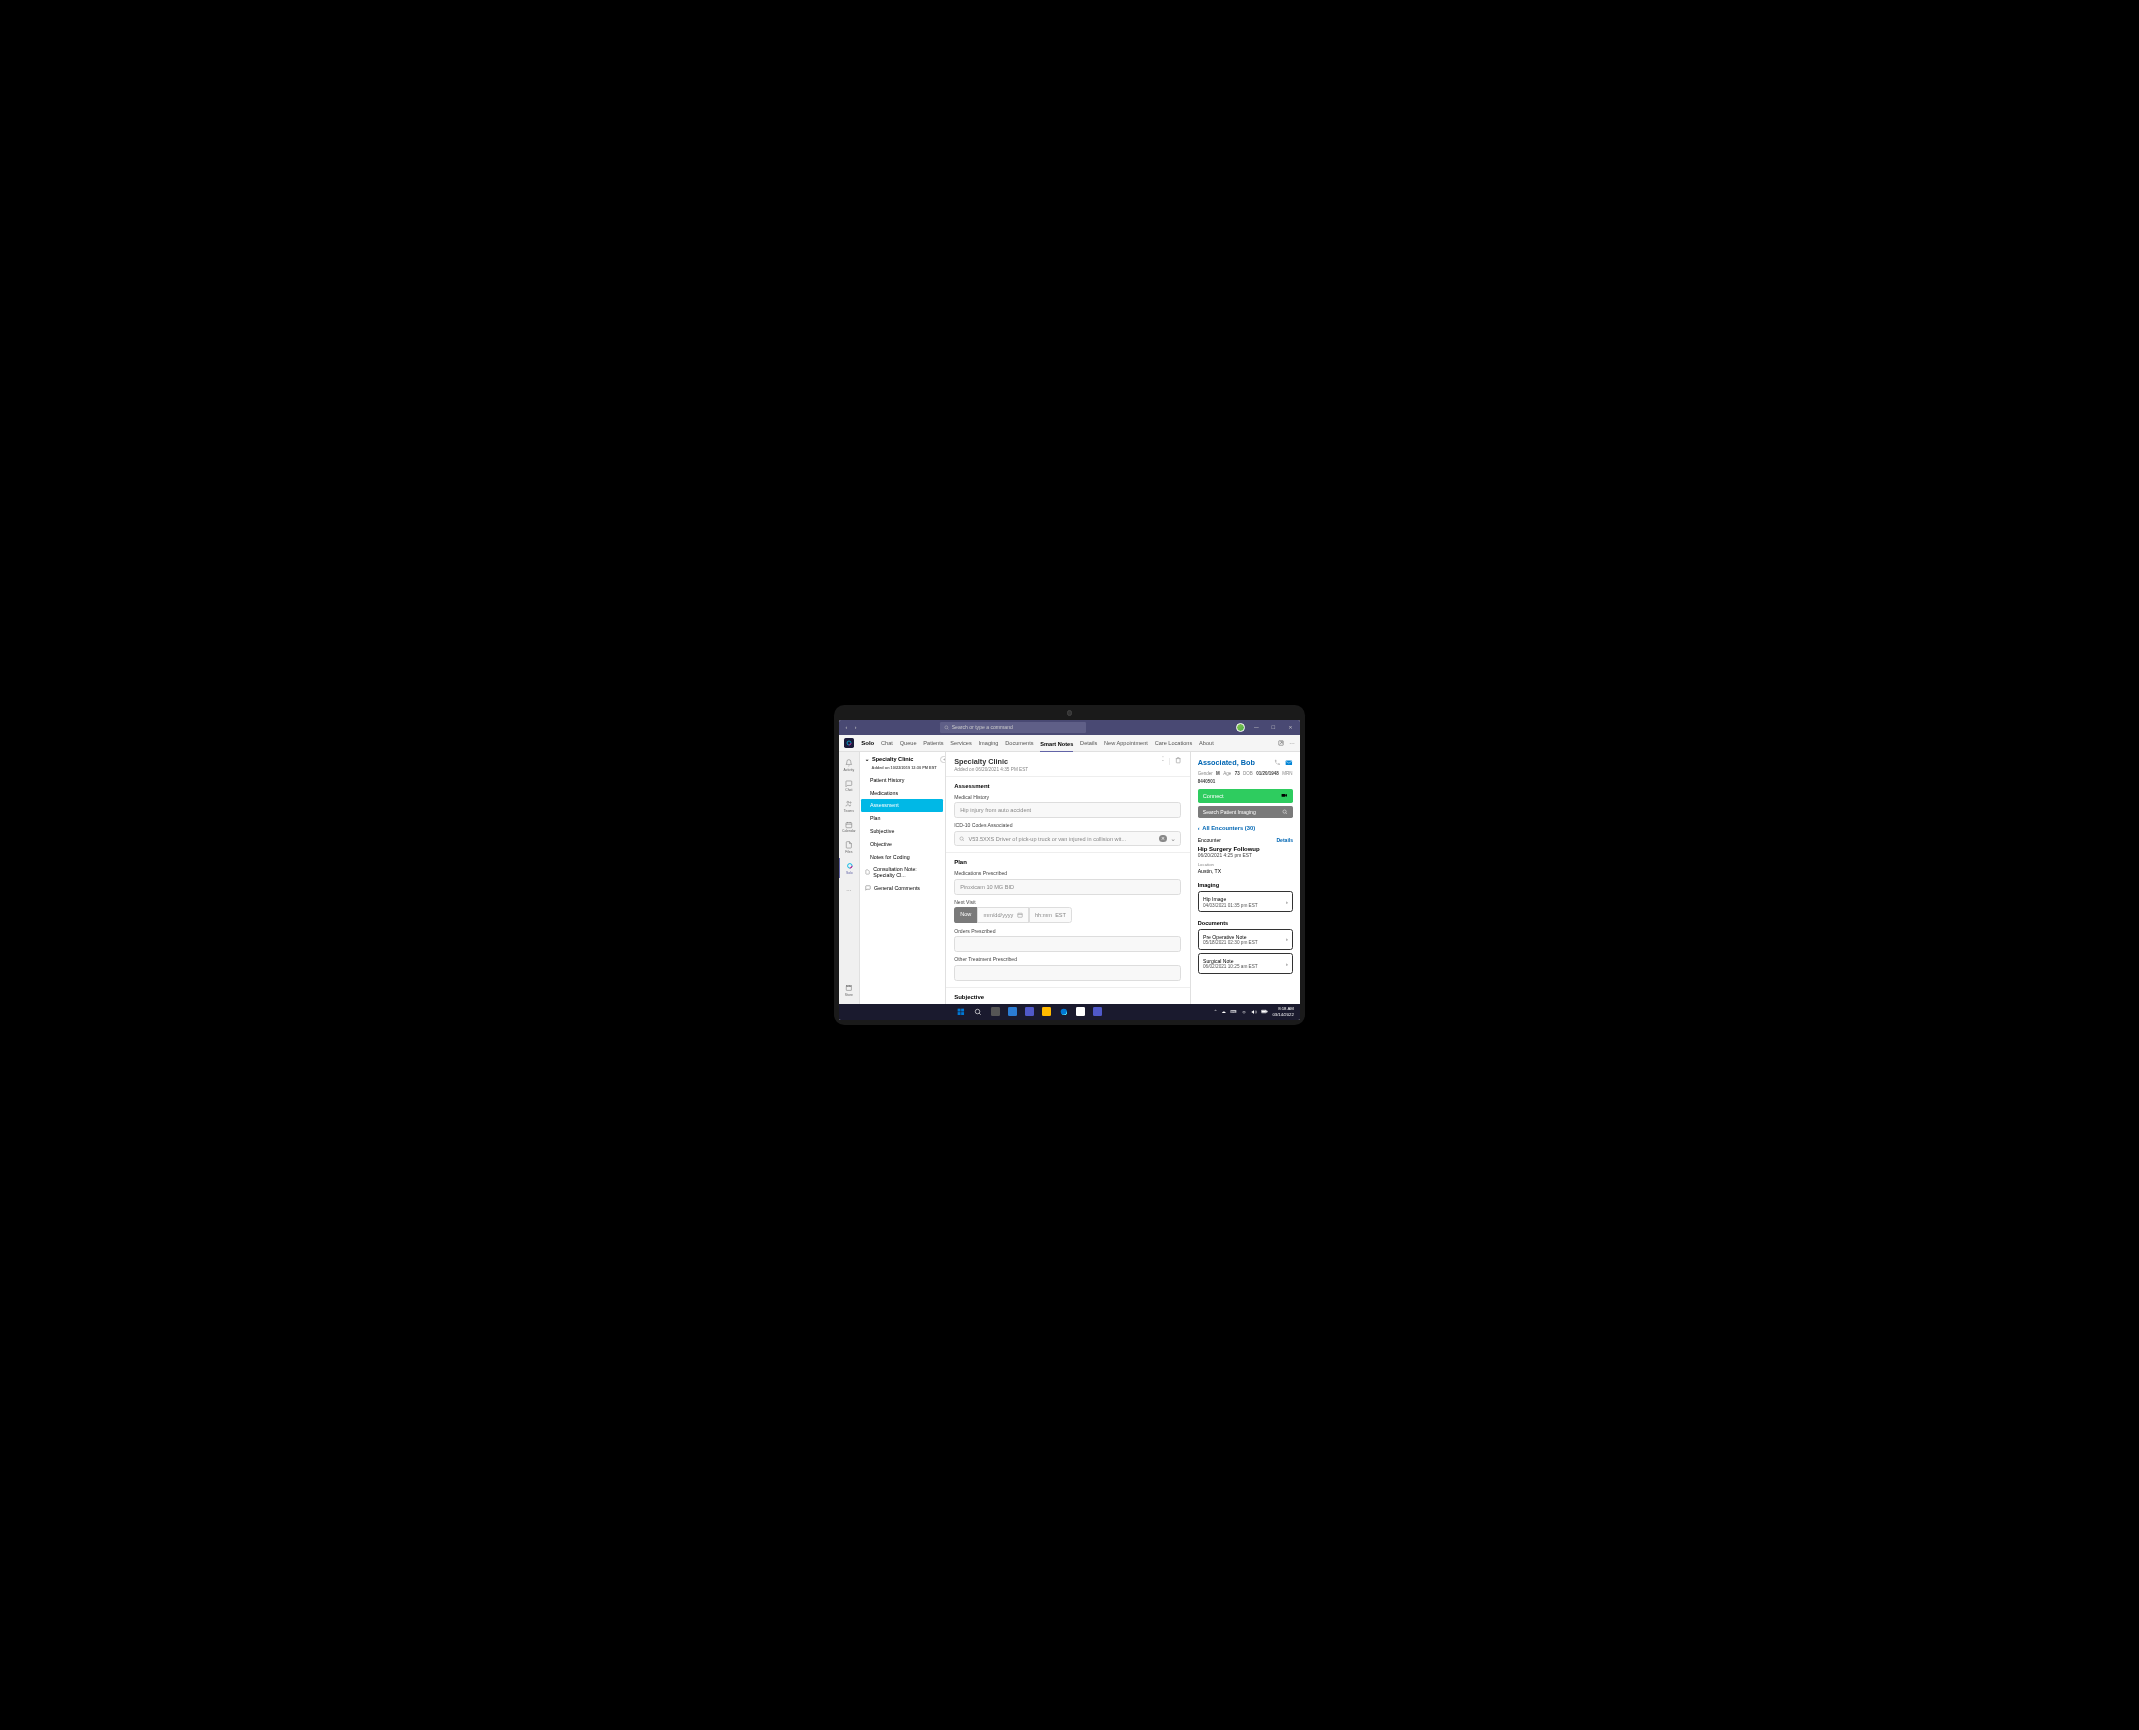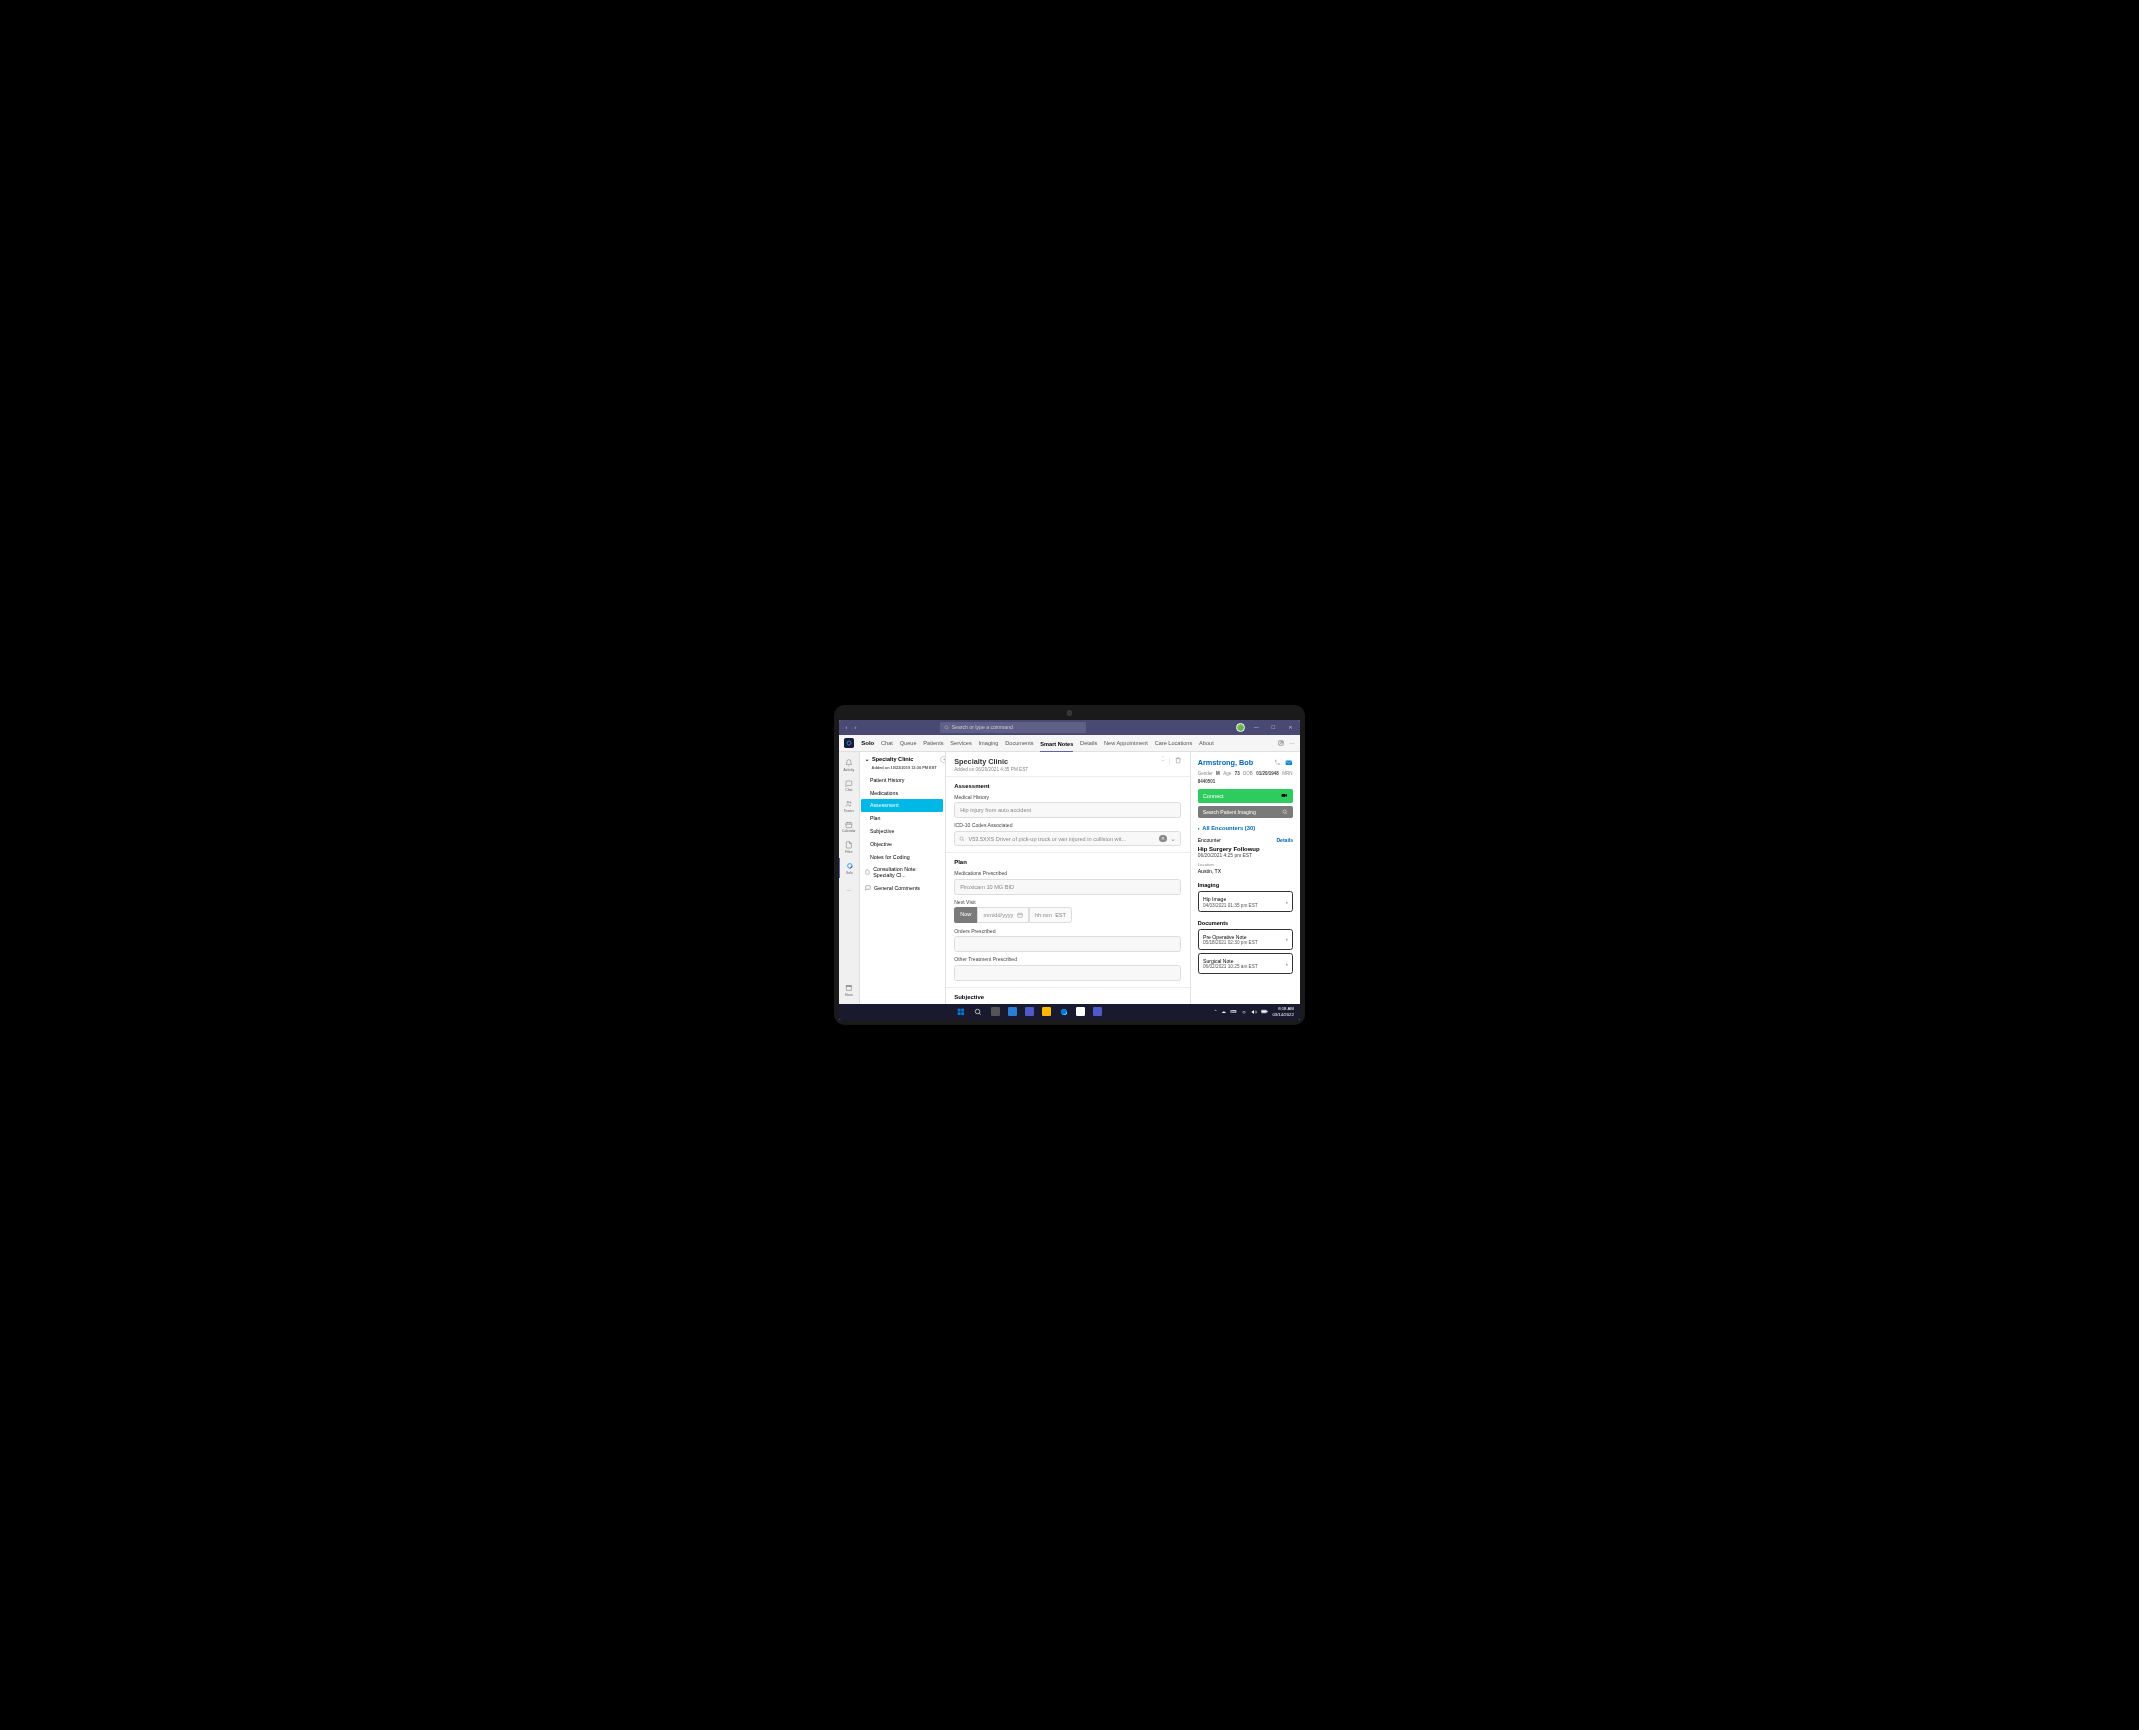--- a/index.html
+++ b/index.html
@@ -296,21 +296,21 @@
         <div class="input">&nbsp;</div>
       </div>
 
       <div class="section">
         <div class="section-title">Subjective</div>
       </div>
     </div>
 
     <div class="patient-col">
       <div class="patient-name">
-        <span>Armstrong, Bob</span>
+        <span>Associated, Bob</span>
         <div class="patient-icons">
           <span style="color:#bbb">
                   <svg width="6.8" height="6.8" viewBox="0 0 24 24" fill="currentColor">
                     <path d="M6.6 10.8a15 15 0 006.6 6.6l2.2-2.2a1 1 0 011-.25 11 11 0 003.5.56 1 1 0 011 1V20a1 1 0 01-1 1A17 17 0 013 4a1 1 0 011-1h3.5a1 1 0 011 1 11 11 0 00.56 3.5 1 1 0 01-.25 1z"></path>
                   </svg>
                 </span>
           <span style="color:#0084d6">
                   <svg width="7.7" height="7.7" viewBox="0 0 24 24" fill="currentColor">
                     <rect x="2" y="5" width="20" height="14" rx="2"></rect>
                     <path d="M2 7l10 6 10-6" fill="none" stroke="#fff" stroke-width="1.5"></path>

